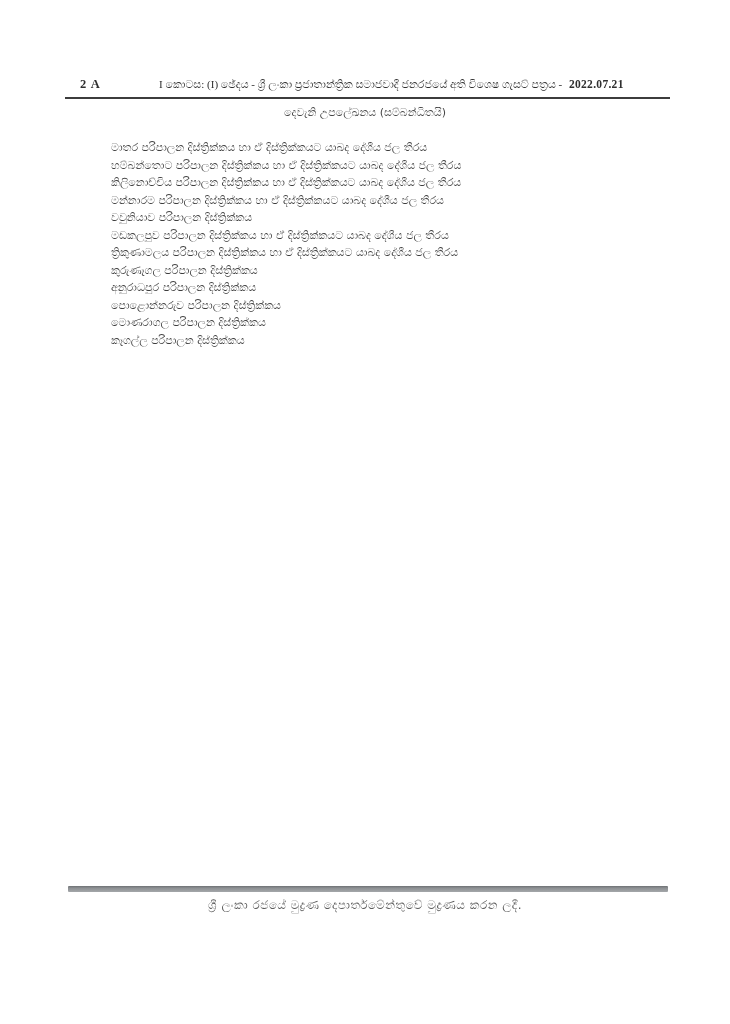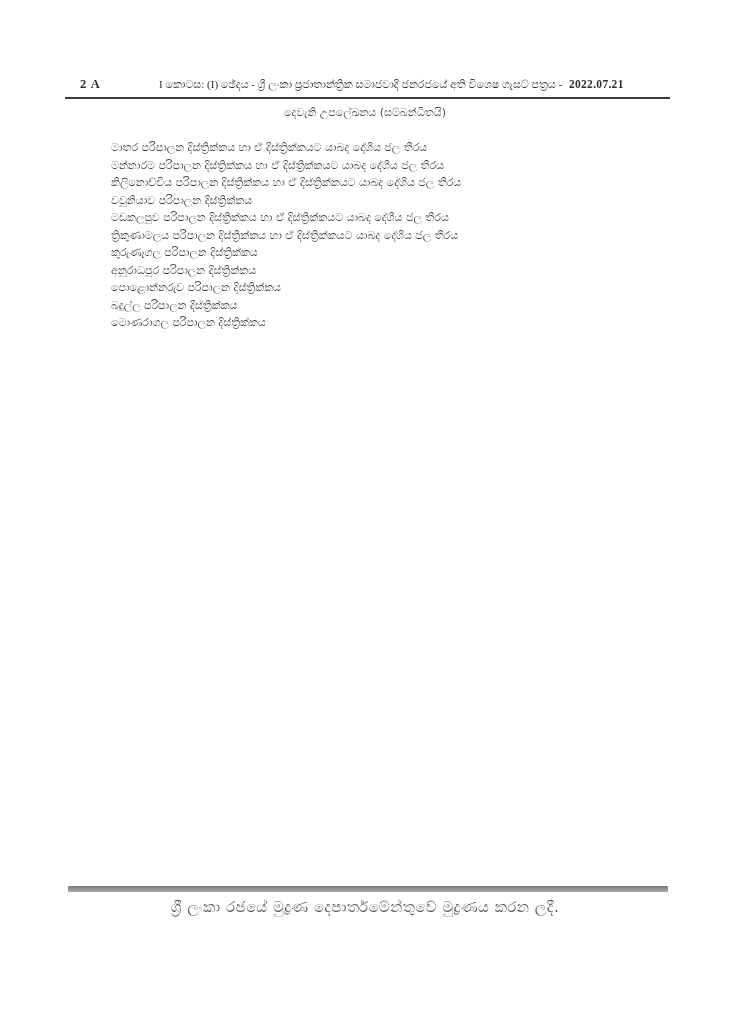--- a/index.html
+++ b/index.html
@@ -95,21 +95,21 @@
     height: 6px;
     background: linear-gradient(to bottom, #6e7174 0%, #8d9093 35%, #a4a7aa 100%);
     border-radius: 1px;
   }
   .footer-text {
     position: absolute;
     top: 898px;
     left: 0;
     width: 730px;
     text-align: center;
-    font-size: 15px;
+    font-size: 12px;
     color: #5a5a5a;
     letter-spacing: 0.5px;
     filter: blur(0.2px);
     white-space: nowrap;
   }
 </style>
 </head>
 <body>
 
 <div class="page">
@@ -121,29 +121,30 @@
       <span class="header-date">2022.07.21</span>
     </span>
   </div>
 
   <div class="header-rule"></div>
 
   <div class="subtitle">දෙවැනි උපලේඛනය (සම්බන්ධිතයි)</div>
 
   <div class="district-list">
       <div class="district-line">මාතර පරිපාලන දිස්ත්‍රික්කය හා ඒ දිස්ත්‍රික්කයට යාබද දේශීය ජල තීරය</div>
+      <div class="district-line">හම්බන්තොට පරිපාලන දිස්ත්‍රික්කය හා ඒ දිස්ත්‍රික්කයට යාබද දේශීය ජල තීරය</div>
+      <div class="district-line">කිලිනොච්චිය පරිපාලන දිස්ත්‍රික්කය හා ඒ දිස්ත්‍රික්කයට යාබද දේශීය ජල තීරය</div>
       <div class="district-line">මන්නාරම පරිපාලන දිස්ත්‍රික්කය හා ඒ දිස්ත්‍රික්කයට යාබද දේශීය ජල තීරය</div>
-      <div class="district-line">කිලිනොච්චිය පරිපාලන දිස්ත්‍රික්කය හා ඒ දිස්ත්‍රික්කයට යාබද දේශීය ජල තීරය</div>
       <div class="district-line">වවුනියාව පරිපාලන දිස්ත්‍රික්කය</div>
       <div class="district-line">මඩකලපුව පරිපාලන දිස්ත්‍රික්කය හා ඒ දිස්ත්‍රික්කයට යාබද දේශීය ජල තීරය</div>
       <div class="district-line">ත්‍රිකුණාමලය පරිපාලන දිස්ත්‍රික්කය හා ඒ දිස්ත්‍රික්කයට යාබද දේශීය ජල තීරය</div>
       <div class="district-line">කුරුණෑගල පරිපාලන දිස්ත්‍රික්කය</div>
       <div class="district-line">අනුරාධපුර පරිපාලන දිස්ත්‍රික්කය</div>
       <div class="district-line">පොළොන්නරුව පරිපාලන දිස්ත්‍රික්කය</div>
-      <div class="district-line">බදුල්ල පරිපාලන දිස්ත්‍රික්කය</div>
       <div class="district-line">මොණරාගල පරිපාලන දිස්ත්‍රික්කය</div>
+      <div class="district-line">කෑගල්ල පරිපාලන දිස්ත්‍රික්කය</div>
     </div>
 
   <div class="footer-bar"></div>
 
   <div class="footer-text">ශ්‍රී ලංකා රජයේ මුද්‍රණ දෙපාර්තමේන්තුවේ මුද්‍රණය කරන ලදී.</div>
 
 </div>
 
 </body></html>

